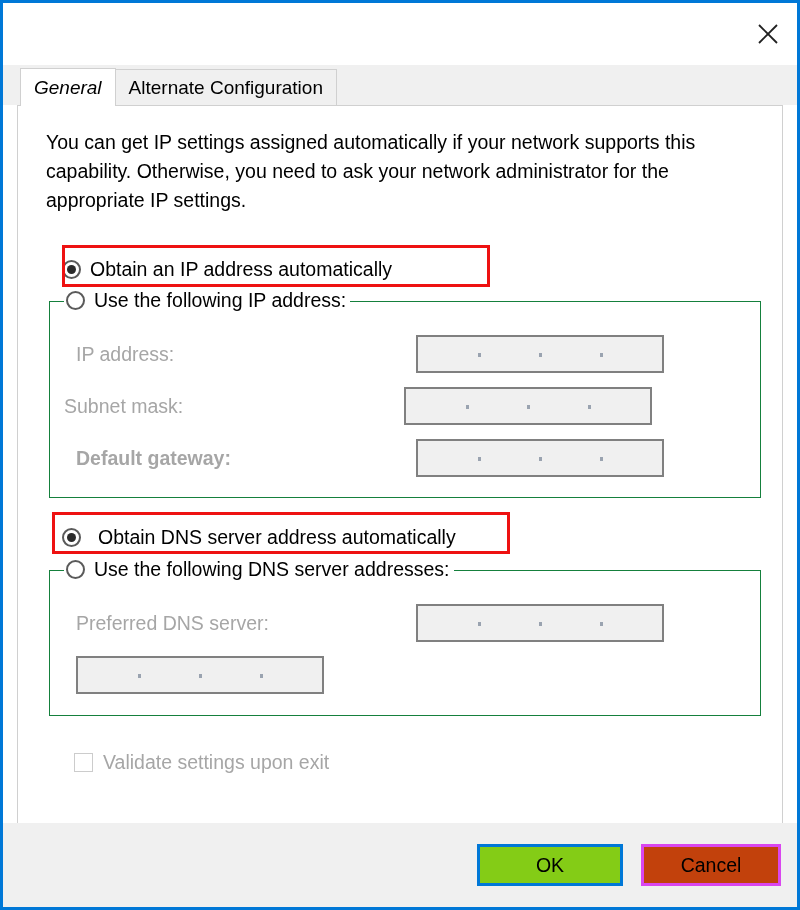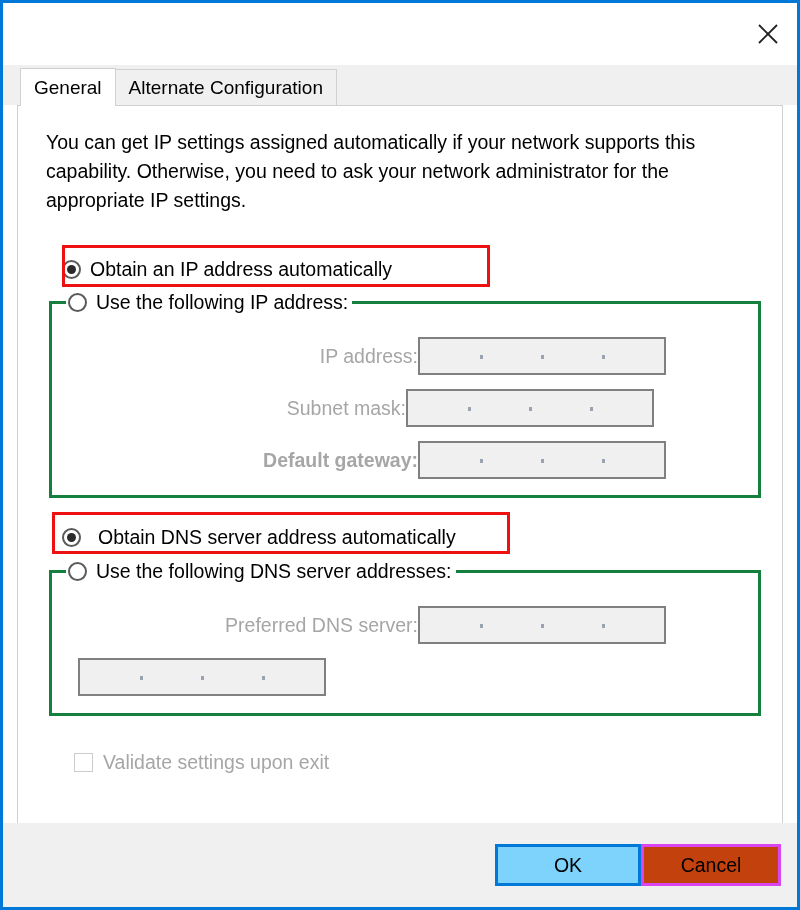--- a/index.html
+++ b/index.html
@@ -81,20 +81,21 @@
     position: relative;
     cursor: default;
     white-space: nowrap;
   }
   .tab.active {
     background: #ffffff;
     border-color: #d0d0d0;
     z-index: 3;
     height: 38px;
     margin-bottom: -1px;
+    font-style: italic;
   }
   .tab.inactive {
     background: #f0f0f0;
     z-index: 1;
     margin-left: -1px;
   }
 
   
   .panel {
     flex: 1 1 auto;
@@ -152,24 +153,23 @@
     position: absolute;
     border: 3px solid #ee1111;
     box-sizing: border-box;
     background: transparent;
     pointer-events: none;
   }
 
   
   .groupbox {
     position: absolute;
-    border: 3px solid #15803d;
+    border: 1px solid #15803d;
     box-sizing: border-box;
     background: transparent;
-    text-align: right;
   }
 
   .gb-legend {
     position: absolute;
     top: -13px;
     left: 14px;
     background: #ffffff;
     padding: 0 4px 0 2px;
     display: flex;
     align-items: center;
@@ -269,21 +269,22 @@
     display: flex;
     align-items: center;
     justify-content: flex-end;
     padding-right: 16px;
     box-sizing: border-box;
   }
   .btn-ok {
     width: 146px;
     height: 42px;
     border: 3px solid #0078d7;
-    background: #7dd3fc;
+    background: #84cc16;
+    margin-right: 18px;
   }
   .btn-cancel {
     width: 140px;
     height: 42px;
     border: 3px solid #d946ef;
     background: #c2410c;
   }
 </style>
 </head>
 <body>

